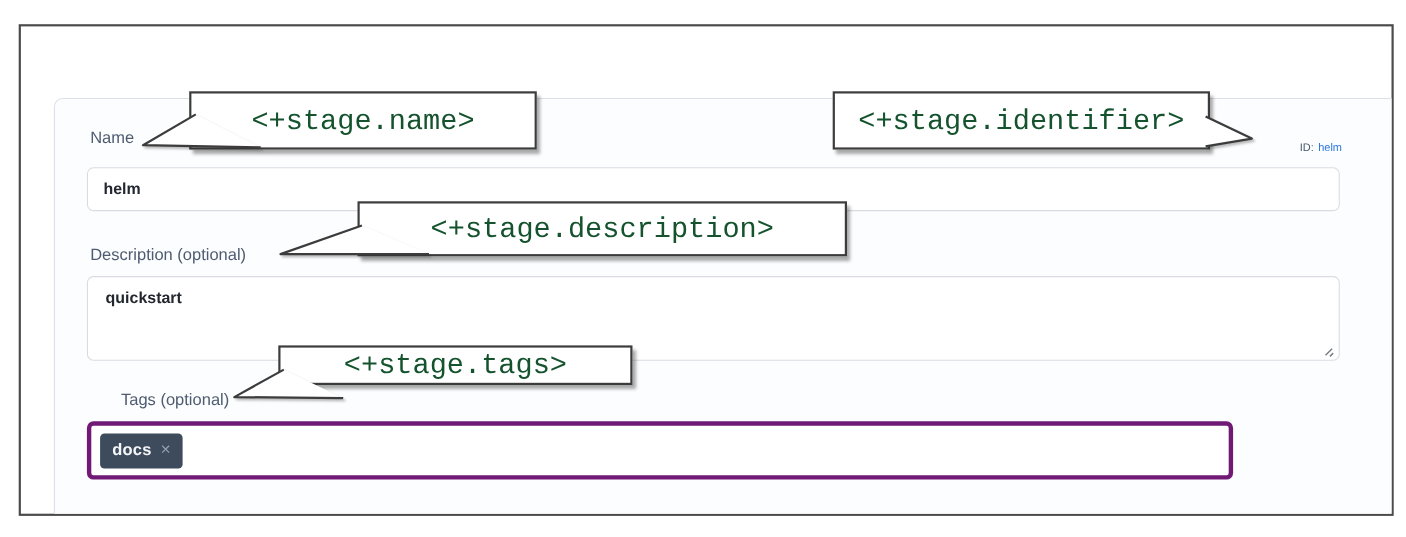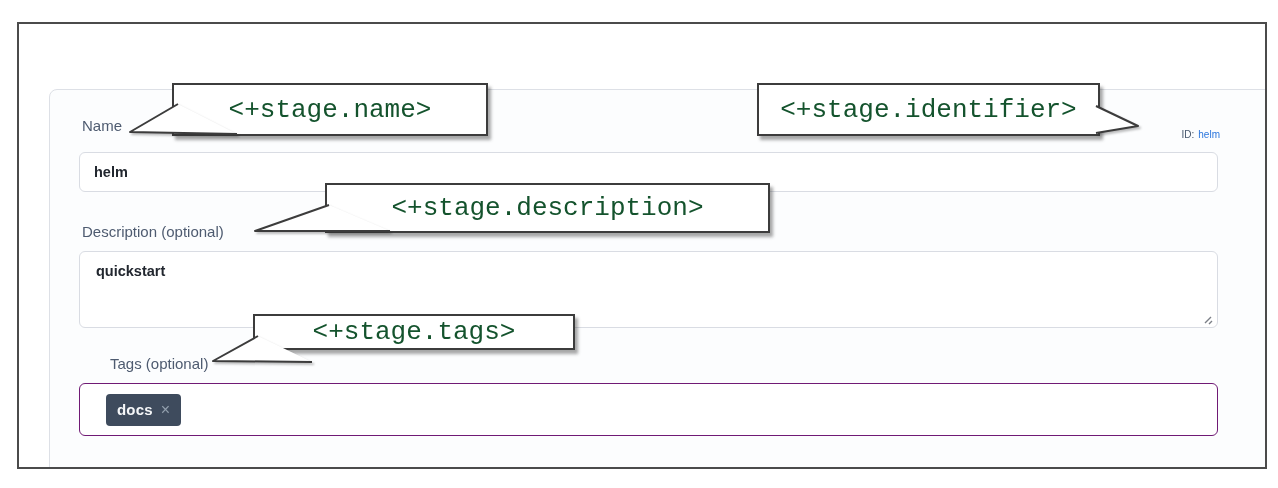--- a/index.html
+++ b/index.html
@@ -52,25 +52,25 @@
     padding: 10px 16px;
     resize: none; outline: none;
     line-height: 1.35;
   }
   .resize-handle {
     position: absolute; left: 1181px; top: 288px;
     width: 14px; height: 14px; cursor: nwse-resize;
   }
   .tags-field {
     position: absolute; left: 60px; top: 359px;
-    width: 1139px; height: 53px;
-    border: 1px solid #701a75; border-radius: 6px;
+    width: 1042px; height: 53px;
+    border: 4px solid #701a75; border-radius: 6px;
     background: #ffffff;
     display: flex; align-items: center;
-    padding: 0 26px;
+    padding: 0 8px;
     cursor: text;
   }
   .tag-chip {
     display: inline-flex; align-items: center;
     background: #3e4b5d;
     color: #f5f7f9;
     border-radius: 4px;
     height: 32px;
     padding: 0 11px;
     font-size: 15px; font-weight: 600;

